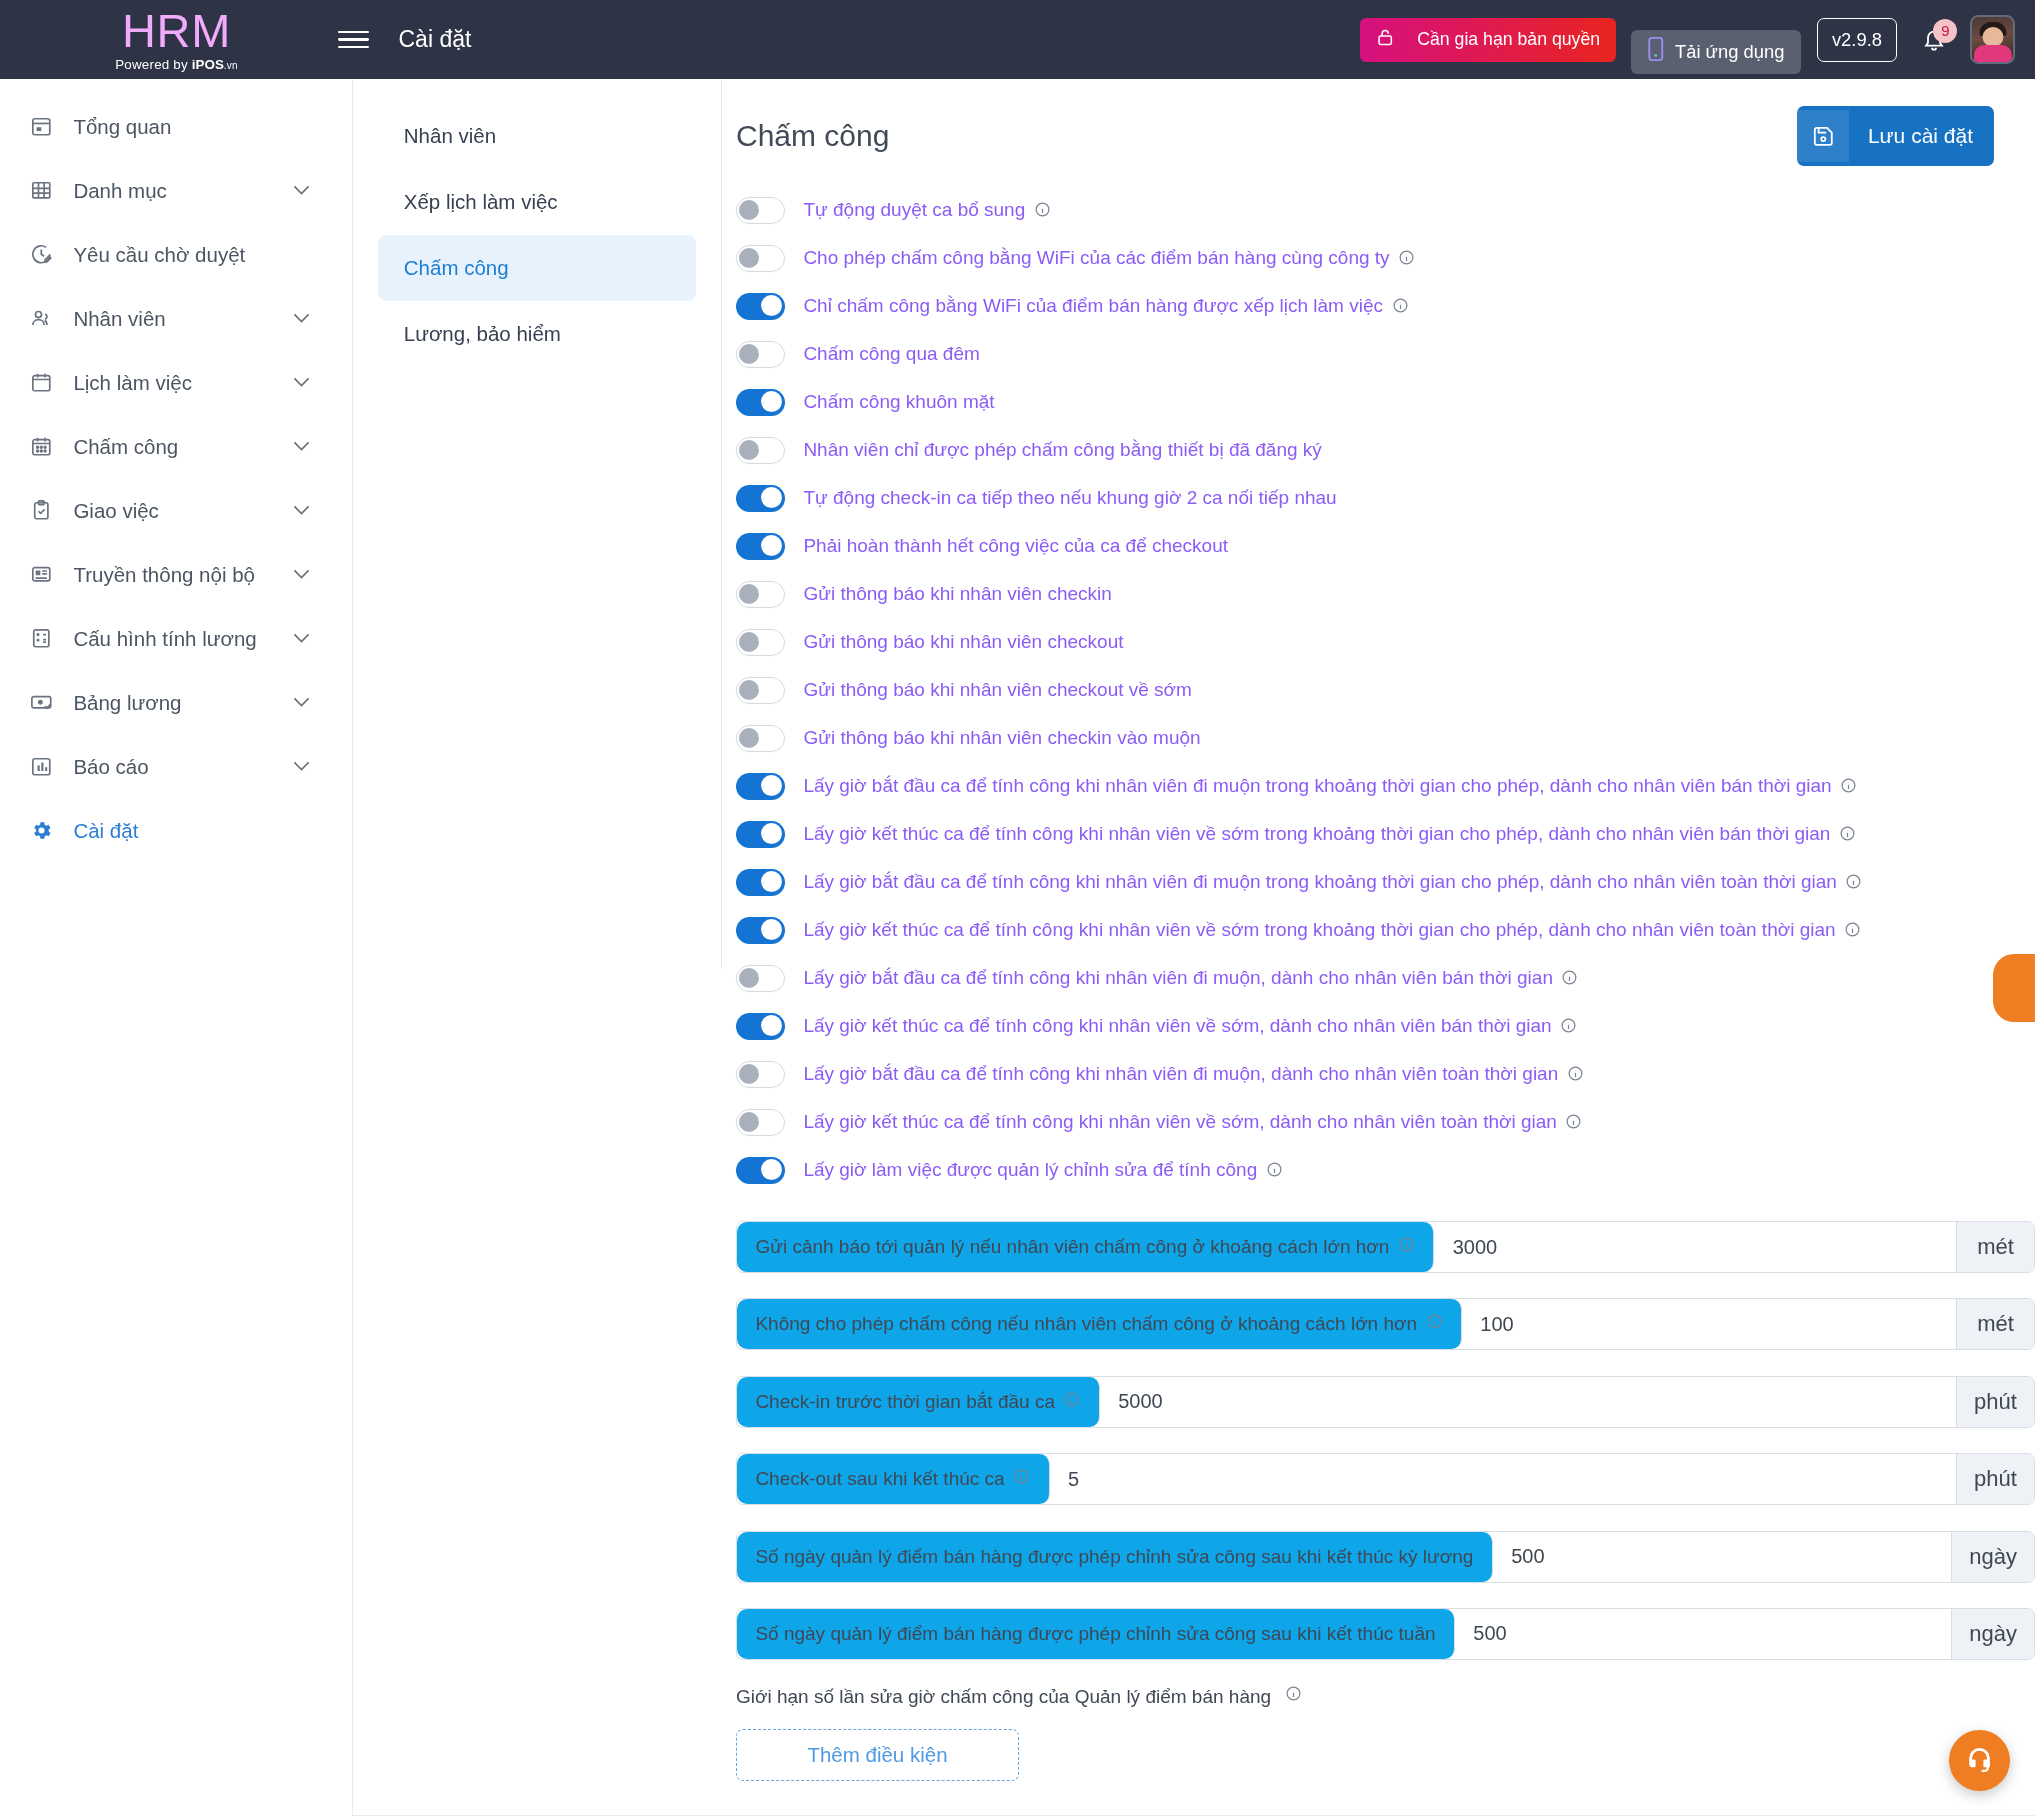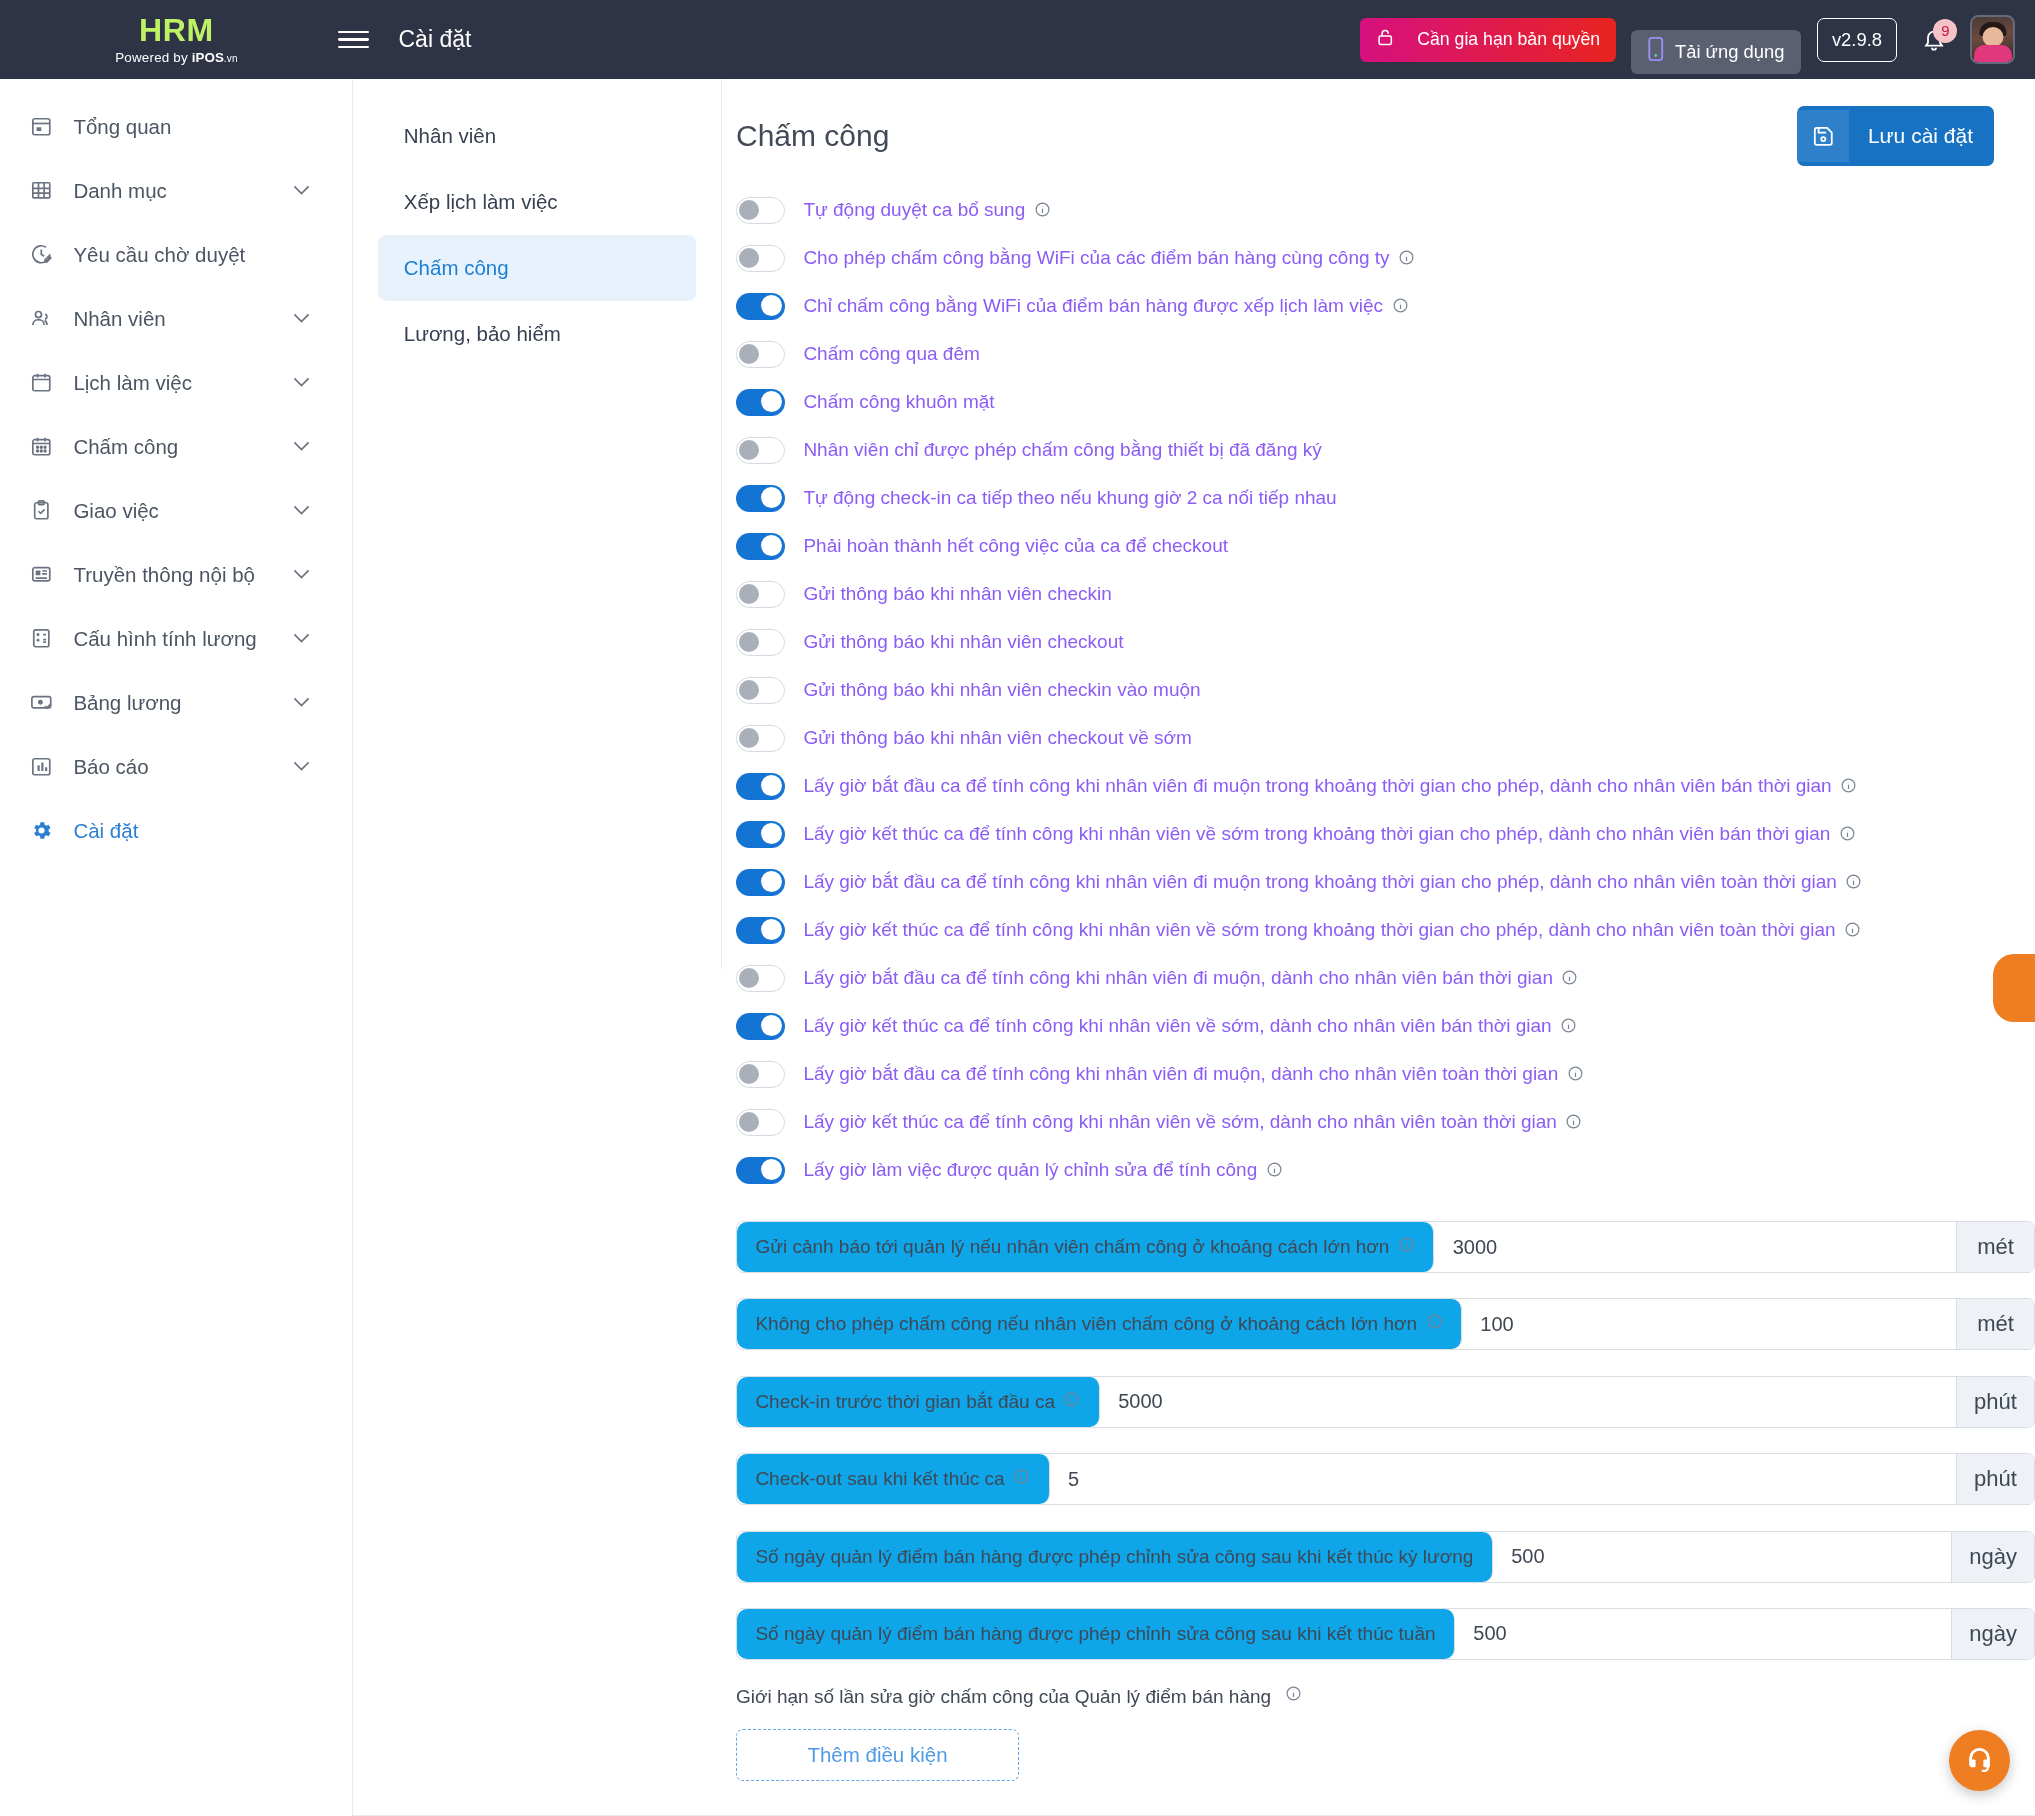--- a/index.html
+++ b/index.html
@@ -9,21 +9,21 @@
     background: #ffffff; overflow: hidden;
   }
   .app { position: relative; width: 2035px; height: 1816px; }
 
   
   .topbar {
     position: absolute; top: 0; left: 0; width: 2035px; height: 79px;
     background: #2e3446; display: flex; align-items: center;
   }
   .logo-wrap { width: 353px; display: flex; flex-direction: column; align-items: center; justify-content: center; }
-  .logo-main { color: #bef264; font-size: 32px; font-weight: bold; letter-spacing: 0.7px; line-height: 1; }
+  .logo-main { color: #f0abfc; font-size: 47px; font-weight: normal; letter-spacing: 0.7px; line-height: 1; }
   .logo-sub { color: #fff; font-size: 13.4px; letter-spacing: 0.2px; margin-top: 3.5px; white-space: nowrap;}
   .logo-sub b { font-weight: bold; letter-spacing: 0; }
   .hamburger { width: 31px; display: flex; flex-direction: column; gap: 5px; margin-left: -15.5px; cursor: pointer; }
   .hamburger span { display: block; height: 2.1px; background: #fff; border-radius: 1.4px; }
   .page-crumb { color: #fff; font-size: 23px; margin-left: 30px; }
 
   .topbar-right { position: absolute; right: 20px; top: 0; height: 79px; display: flex; align-items: center; gap: 15.5px; }
   .btn-license {
     background: linear-gradient(90deg,#d6107f 0%,#e8241f 100%);
     color: #fff; border-radius: 6.4px; height: 44px; padding: 0 15.5px;
@@ -410,25 +410,25 @@
         <div class="trow">
           <div class="tgl off"></div>
           <div class="tlabel">Gửi thông báo khi nhân viên checkin</div>
         </div>
         <div class="trow">
           <div class="tgl off"></div>
           <div class="tlabel">Gửi thông báo khi nhân viên checkout</div>
         </div>
         <div class="trow">
           <div class="tgl off"></div>
+          <div class="tlabel">Gửi thông báo khi nhân viên checkout về sớm</div>
+        </div>
+        <div class="trow">
+          <div class="tgl off"></div>
           <div class="tlabel">Gửi thông báo khi nhân viên checkin vào muộn</div>
-        </div>
-        <div class="trow">
-          <div class="tgl off"></div>
-          <div class="tlabel">Gửi thông báo khi nhân viên checkout về sớm</div>
         </div>
         <div class="trow">
           <div class="tgl on"></div>
           <div class="tlabel">Lấy giờ bắt đầu ca để tính công khi nhân viên đi muộn trong khoảng thời gian cho phép, dành cho nhân viên bán thời gian</div>
           <span class="info"><svg width="17" height="17" viewBox="0 0 24 24" fill="none" stroke="#7b8494" stroke-width="1.7">
               <circle cx="12" cy="12" r="9"></circle>
               <path d="M12 11v6M12 7.6v.6"></path>
             </svg></span>
         </div>
         <div class="trow">

